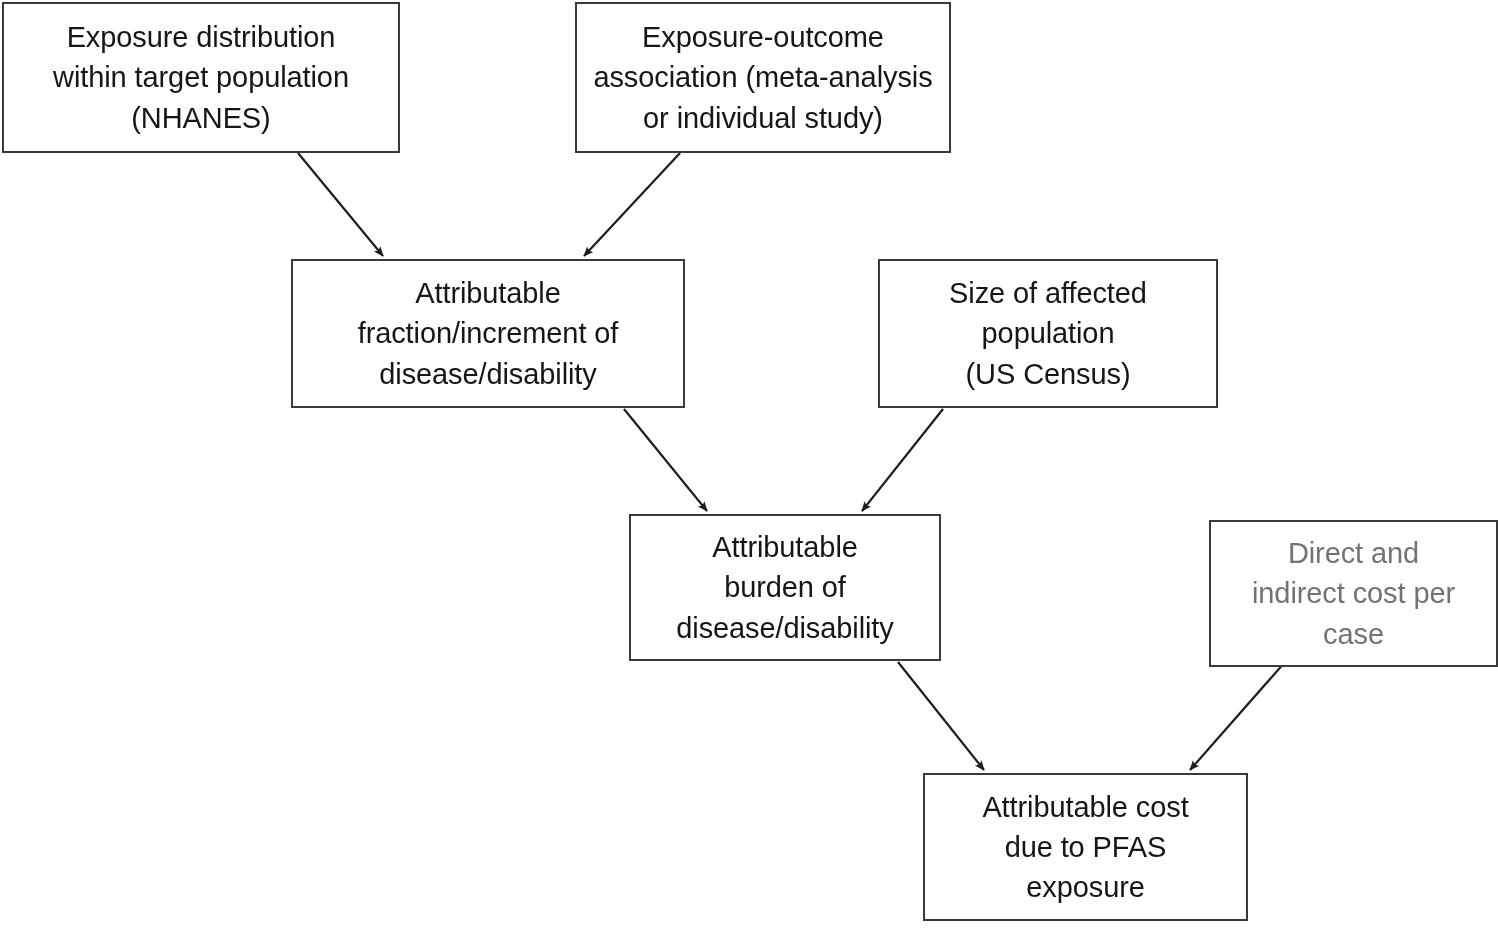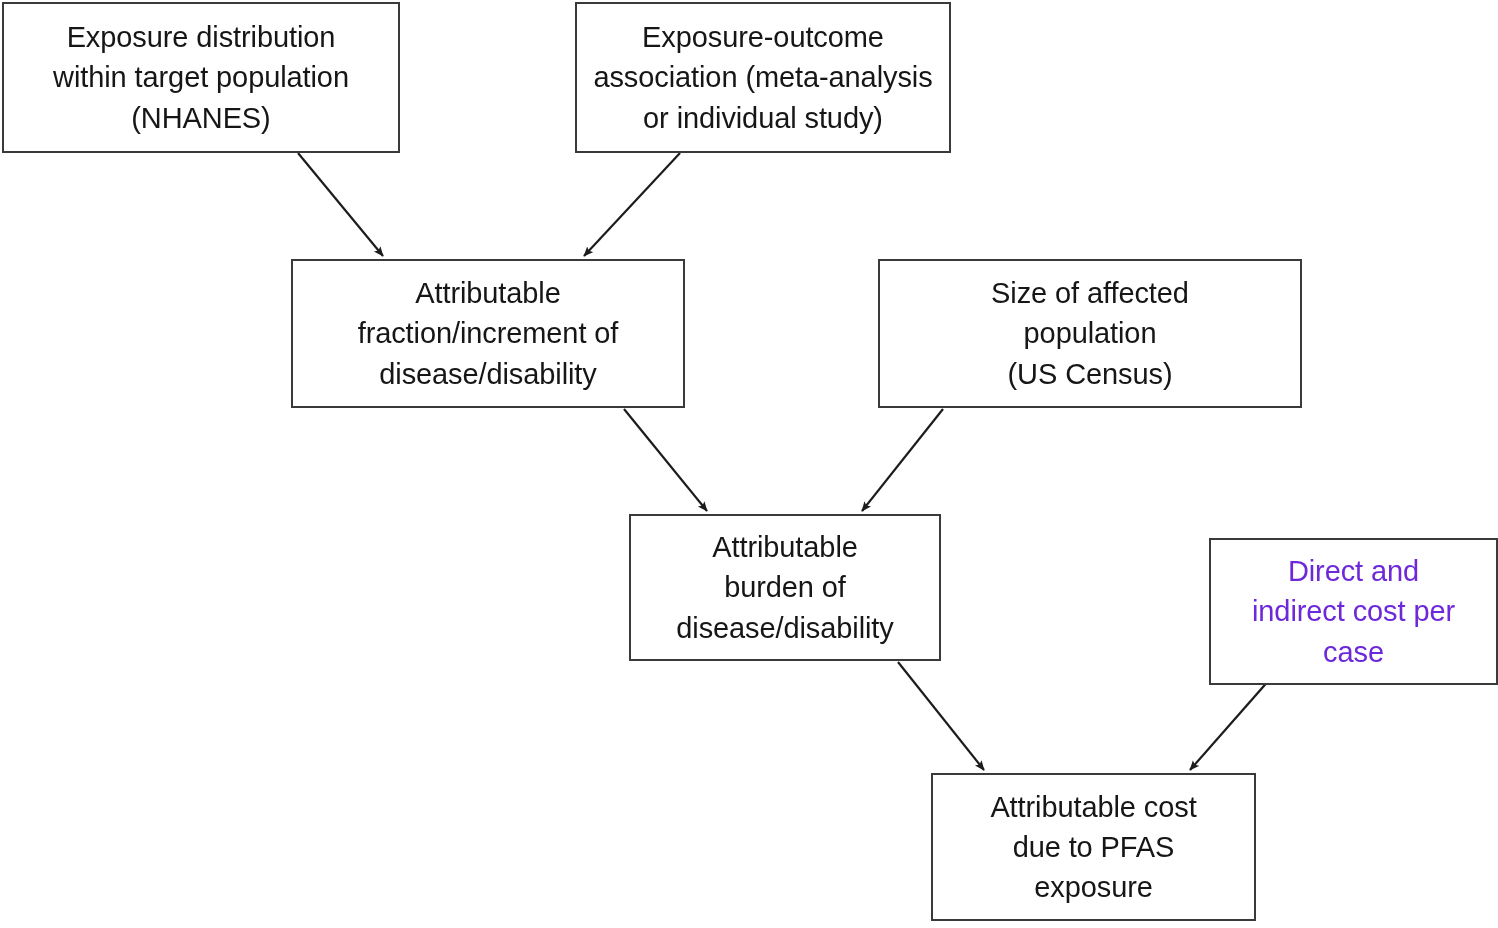--- a/index.html
+++ b/index.html
@@ -76,37 +76,37 @@
 association (meta-analysis
 or individual study)</span>
   </div>
 
   <div class="node" style="left: 291px; top: 259px; width: 394px; height: 149px; border-color: rgb(58, 58, 58); color: rgb(22, 22, 22);">
     <span class="node-label">Attributable
 fraction/increment of
 disease/disability</span>
   </div>
 
-  <div class="node" style="left: 878px; top: 259px; width: 424px; height: 149px; border-color: rgb(58, 58, 58); color: rgb(22, 22, 22);">
+  <div class="node" style="left: 878px; top: 259px; width: 340px; height: 149px; border-color: rgb(58, 58, 58); color: rgb(22, 22, 22);">
     <span class="node-label">Size of affected
 population
 (US Census)</span>
   </div>
 
   <div class="node" style="left: 629px; top: 514px; width: 312px; height: 147px; border-color: rgb(58, 58, 58); color: rgb(22, 22, 22);">
     <span class="node-label">Attributable
 burden of
 disease/disability</span>
   </div>
 
-  <div class="node" style="left: 1209px; top: 538px; width: 289px; height: 147px; border-color: rgb(58, 58, 58); color: #6d28d9;">
+  <div class="node" style="left: 1209px; top: 520px; width: 289px; height: 147px; border-color: rgb(58, 58, 58); color: #737373;">
     <span class="node-label">Direct and
 indirect cost per
 case</span>
   </div>
 
-  <div class="node" style="left: 923px; top: 773px; width: 325px; height: 148px; border-color: rgb(58, 58, 58); color: rgb(22, 22, 22); margin-left: 8px;">
+  <div class="node" style="left: 923px; top: 773px; width: 325px; height: 148px; border-color: rgb(58, 58, 58); color: rgb(22, 22, 22);">
     <span class="node-label">Attributable cost
 due to PFAS
 exposure</span>
   </div>
 
 </div>
 
 </body></html>

